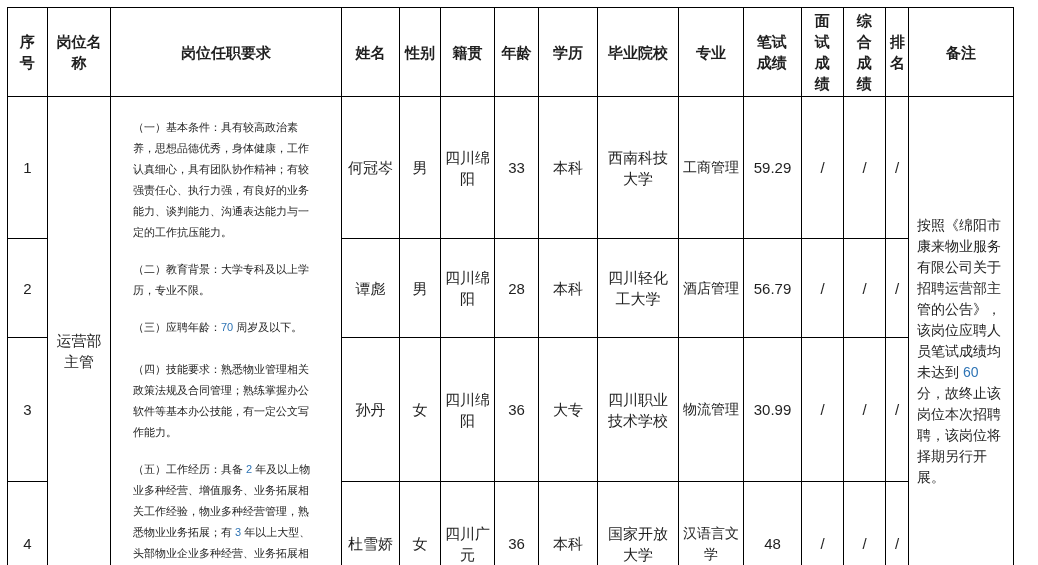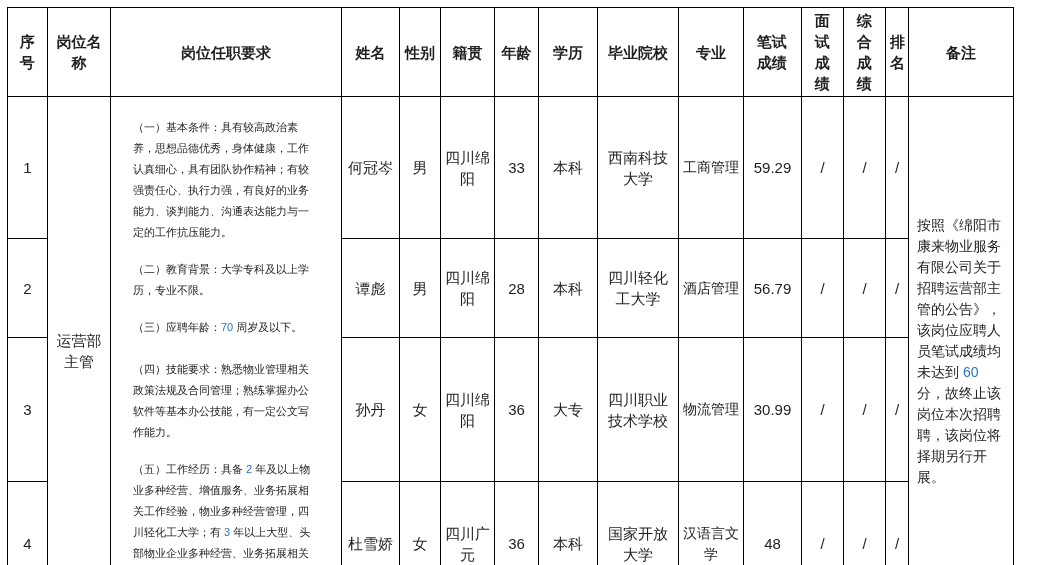--- a/index.html
+++ b/index.html
@@ -65,21 +65,21 @@
   <tbody>
     <tr style="height:130px">
       <td>1</td>
       <td rowspan="4">运营部主管</td>
       <td rowspan="4" class="req-cell">
         <div class="req">
           <p><span>（一）基本条件：具有较高政治素养，思想品德优秀，身体健康，工作认真细心，具有团队协作精神；有较强责任心、执行力强，有良好的业务能力、谈判能力、沟通表达能力与一定的工作抗压能力。</span></p>
           <p><span>（二）教育背景：大学专科及以上学历，专业不限。</span></p>
           <p><span>（三）应聘年龄：</span><span class="num">70</span><span> 周岁及以下。</span></p>
           <p class="gap"><span>（四）技能要求：熟悉物业管理相关政策法规及合同管理；熟练掌握办公软件等基本办公技能，有一定公文写作能力。</span></p>
-          <p><span>（五）工作经历：具备 </span><span class="num">2</span><span> 年及以上物业多种经营、增值服务、业务拓展相关工作经验，物业多种经营管理，四川轻化工大学；有 </span><span class="num">3</span><span> 年以上大型、头部物业企业多种经营、业务拓展相关工作经验者可优先考虑。</span></p>
+          <p><span>（五）工作经历：具备 </span><span class="num">2</span><span> 年及以上物业多种经营、增值服务、业务拓展相关工作经验，物业多种经营管理，熟悉物业业务拓展；有 </span><span class="num">3</span><span> 年以上大型、头部物业企业多种经营、业务拓展相关工作经验者可优先考虑。</span></p>
         </div>
       </td>
       <td>何冠岑</td>
       <td>男</td>
       <td>四川绵阳</td>
       <td class="num-cell">33</td>
       <td>本科</td>
       <td class="school-cell">西南科技大学</td>
       <td class="major-cell">工商管理</td>
       <td class="score-cell">59.29</td>

